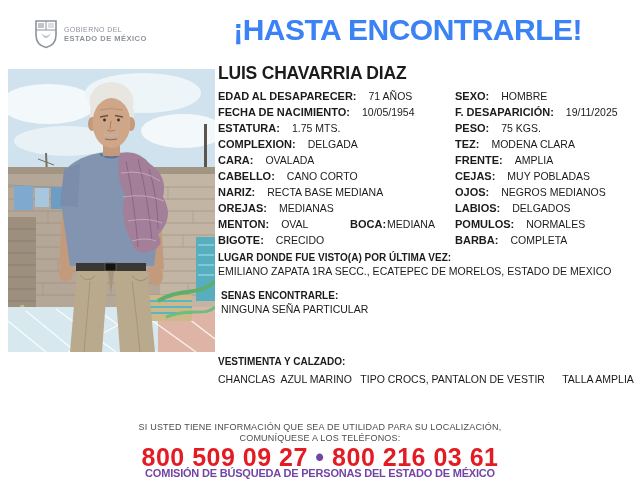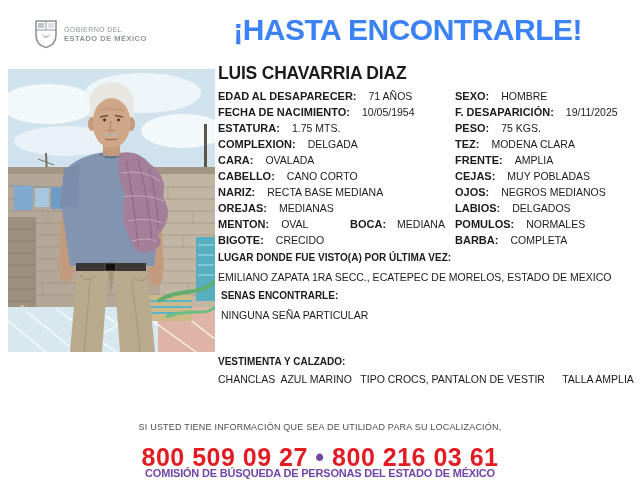--- a/index.html
+++ b/index.html
@@ -18,28 +18,28 @@
   .photo{position:absolute;left:8px;top:69px;width:207px;height:283px;}
 
   
   .person-name{position:absolute;left:218px;top:63px;font-size:17.5px;font-weight:bold;letter-spacing:-0.2px;}
   .col{position:absolute;top:90px;}
   .col-left{left:218px;width:232px;}
   .col-right{left:455px;width:180px;}
   .frow{height:16px;display:flex;align-items:baseline;gap:12px;white-space:nowrap;}
   .flabel{font-size:11px;font-weight:bold;}
   .fvalue{font-size:10.5px;}
-  .boca-field{position:absolute;left:350px;top:218px;height:16px;display:flex;align-items:baseline;gap:11px;white-space:nowrap;}
+  .boca-field{position:absolute;left:350px;top:218px;height:16px;display:flex;align-items:baseline;gap:1px;white-space:nowrap;}
 
   .section{position:absolute;left:218px;}
   .sec-lastseen{top:252px;}
   .sec-signs{top:290px;left:221px;}
   .sec-clothing{top:356px;}
   .sec-label{font-size:10px;font-weight:bold;}
-  .sec-value{font-size:10.5px;margin-top:8px;white-space:pre;}
+  .sec-value{font-size:10.5px;margin-top:2px;white-space:pre;}
   .sec-clothing .sec-value{margin-top:6px;}
 
   
   .info-text{position:absolute;left:0;right:0;top:422px;text-align:center;font-size:9px;
              color:#4d4d4d;line-height:10.5px;letter-spacing:.2px;}
   .phones{position:absolute;left:0;right:0;top:443px;text-align:center;font-size:25px;font-weight:bold;
           color:#E31B23;letter-spacing:.5px;white-space:nowrap;}
   .phones .sep{color:#7245A5;}
   .commission{position:absolute;left:0;right:0;top:467px;text-align:center;font-size:11px;
               font-weight:bold;color:#7245A5;letter-spacing:-0.2px;}
@@ -247,20 +247,21 @@
     <div class="sec-label">SENAS ENCONTRARLE:</div>
     <div class="sec-value">NINGUNA SEÑA PARTICULAR</div>
   </div>
   <div class="section sec-clothing">
     <div class="sec-label">VESTIMENTA Y CALZADO:</div>
     <div class="sec-value">CHANCLAS  AZUL MARINO   TIPO CROCS, PANTALON DE VESTIR      TALLA AMPLIA</div>
   </div>
 
   <div class="info-text">
     <div>SI USTED TIENE INFORMACIÓN QUE SEA DE UTILIDAD PARA SU LOCALIZACIÓN,</div>
+    <div>COMUNÍQUESE A LOS TELÉFONOS:</div>
   </div>
   <div class="phones">
     <span>800 509 09 27</span>
     <span class="sep">•</span>
     <span>800 216 03 61</span>
   </div>
   <div class="commission">COMISIÓN DE BÚSQUEDA DE PERSONAS DEL ESTADO DE MÉXICO</div>
 
 </div>
 

